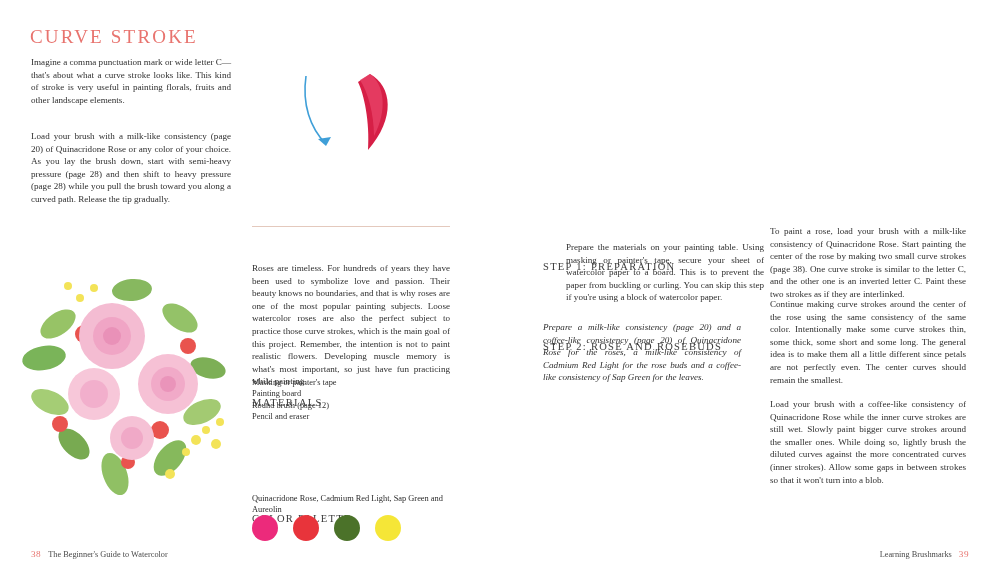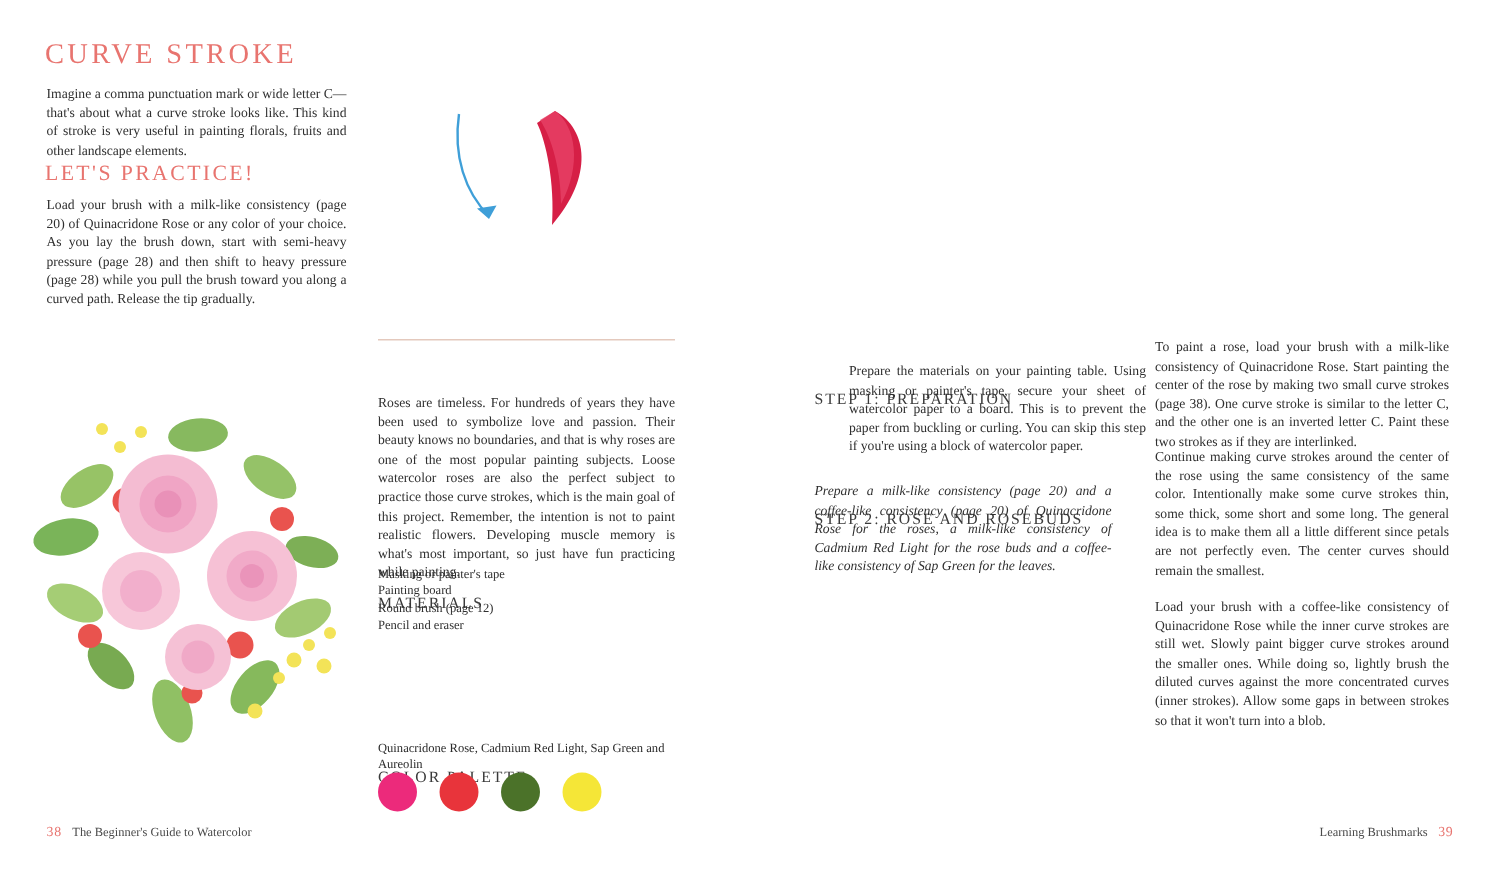--- a/index.html
+++ b/index.html
@@ -174,21 +174,20 @@
 <body>
 
 <div class="spread">
 
   <div class="left-page">
 
     <div class="h-pink title-lg" id="curve-stroke-title">CURVE STROKE</div>
 
     <div class="body-text" id="curve-stroke-body">Imagine a comma punctuation mark or wide letter C—that's about what a curve stroke looks like. This kind of stroke is very useful in painting florals, fruits and other landscape elements.</div>
 
-    <div class="h-pink title-md" id="lets-practice-title">LET'S PRACTICE!</div>
 
     <div class="body-text" id="lets-practice-body">Load your brush with a milk-like consistency (page 20) of Quinacridone Rose or any color of your choice. As you lay the brush down, start with semi-heavy pressure (page 28) and then shift to heavy pressure (page 28) while you pull the brush toward you along a curved path. Release the tip gradually.</div>
 
     <div class="art" id="curve-demo">
       <svg width="110" height="90" viewBox="0 0 110 90">
         <path d="M6 6 C2 34, 10 58, 26 74" stroke="#3f9fd8" stroke-width="1.6" fill="none"></path>
         <polygon points="26,76 18,69 31,67" fill="#3f9fd8"></polygon>
         <path d="M70 4 C92 16, 96 48, 68 80 C70 52, 64 24, 58 12 Z" fill="#d61f46"></path>
         <path d="M70 4 C84 14, 88 40, 74 66 C74 44, 68 22, 60 10 Z" fill="#e8446a" opacity=".75"></path>
       </svg>

